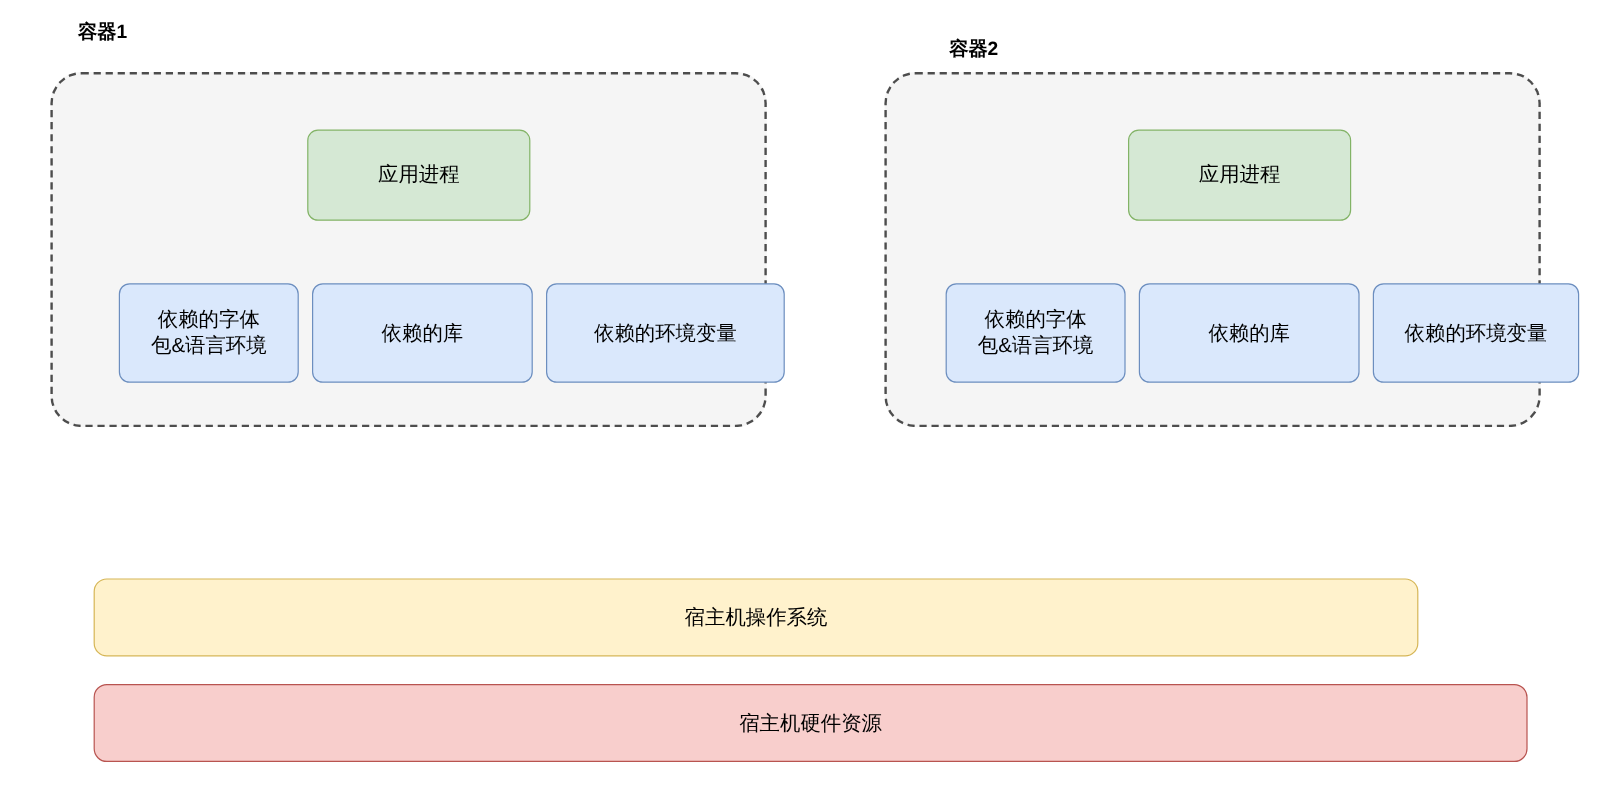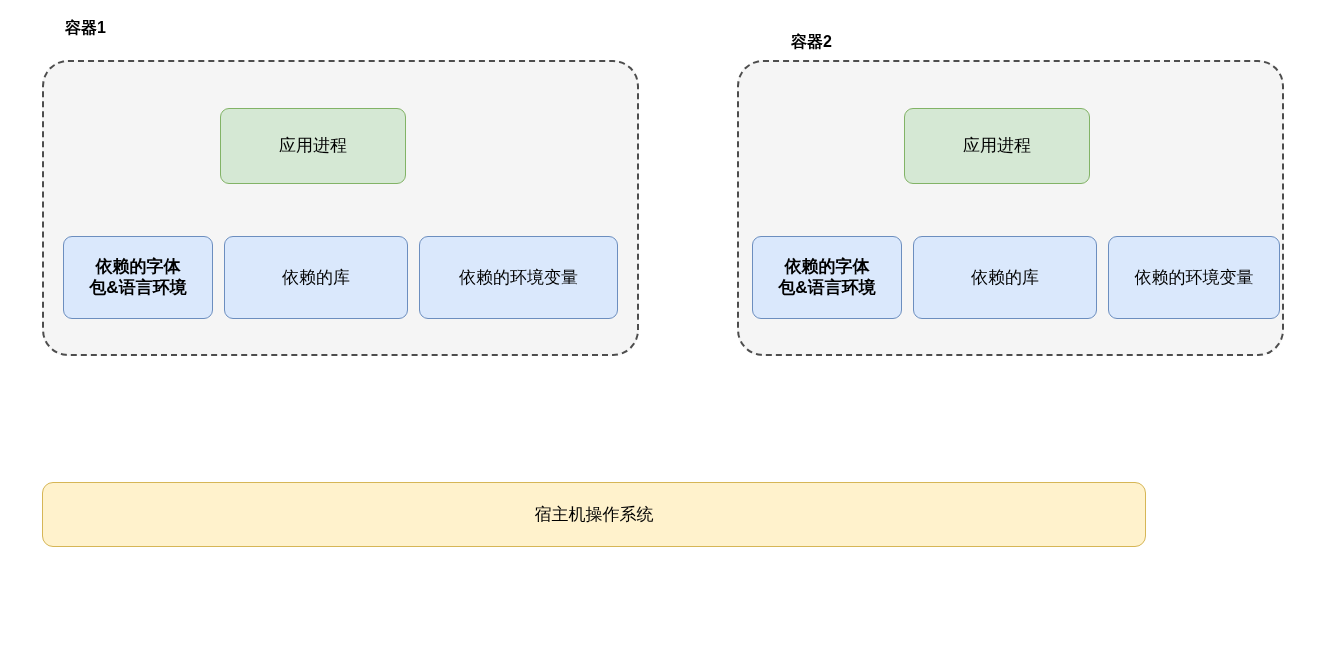--- a/index.html
+++ b/index.html
@@ -53,20 +53,21 @@
     align-items: center;
     justify-content: center;
     text-align: center;
     border-radius: 9px;
     border-style: solid;
     border-width: 1.6px;
     font-size: 17px;
     line-height: 1.28;
     white-space: pre-line;
     color: #000000;
+    margin-left: 36px;
   }
 
   .node.green {
     background: #d5e8d4;
     border-color: #82b366;
   }
   .node.blue {
     background: #dae8fc;
     border-color: #6c8ebf;
   }
@@ -77,21 +78,20 @@
   }
   .node.red {
     background: #f8cecc;
     border-color: #b85450;
     border-radius: 11px;
   }
 
   .node.wrap-tight {
     line-height: 1.22;
     padding: 0 2px;
-    font-weight: bold;
   }
 </style>
 </head>
 <body>
 
 <div class="stage">
 
   <div class="container-group">
 
     <div class="container-title" style="left:65px; top:20px;">容器1</div>
@@ -119,14 +119,15 @@
     <div class="node blue wrap-tight" style="left:752px; top:236px; width:150px; height:83px;">依赖的字体
 包&amp;语言环境</div>
 
     <div class="node blue" style="left:913px; top:236px; width:184px; height:83px;">依赖的库</div>
 
     <div class="node blue" style="left:1108px; top:236px; width:172px; height:83px;">依赖的环境变量</div>
   </div>
 
   <div class="node yellow" style="left:42px; top:482px; width:1104px; height:65px;">宿主机操作系统</div>
 
+  <div class="node red" style="left:42px; top:570px; width:1195px; height:65px;">宿主机硬件资源</div>
 
 </div>
 
 </body></html>

